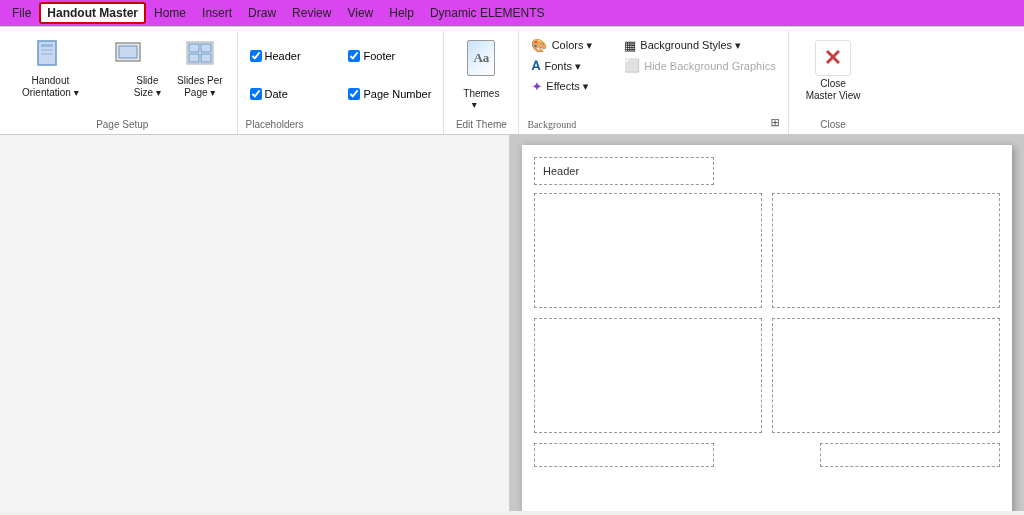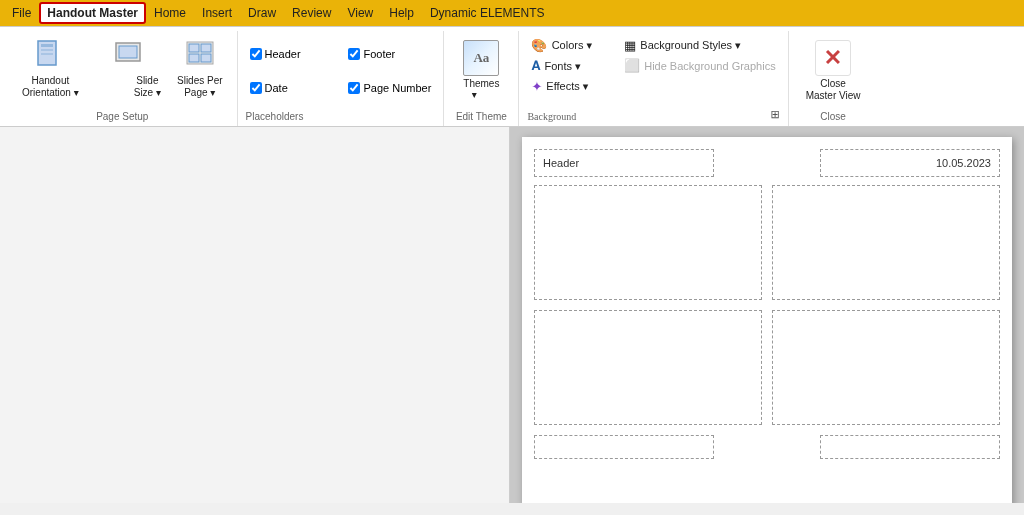--- a/index.html
+++ b/index.html
@@ -2,21 +2,21 @@
 <html><head>
   <meta charset="utf-8">
   <style>
     * { box-sizing: border-box; margin: 0; padding: 0; }
     body { font-family: 'Segoe UI', Arial, sans-serif; font-size: 12px; background: #f0f0f0; overflow: hidden; }
 
     
     #menubar {
       display: flex;
       align-items: center;
-      background: #eab308;
+      background: #d946ef;
       border-bottom: 1px solid #ccc;
       height: 27px;
       padding: 0 4px;
     }
     .menu-item {
       padding: 4px 8px;
       cursor: pointer;
       font-size: 12px;
       color: #222;
       border-radius: 3px;
@@ -100,26 +100,26 @@
       flex-direction: column;
       align-items: center;
       cursor: pointer;
       padding: 4px 10px;
       border-radius: 3px;
       font-size: 11px;
       color: #222;
       border: 1px solid transparent;
     }
     .themes-icon {
-      width: 36px;
+      width: 28px;
       height: 36px;
       background: linear-gradient(135deg, #c8e0fa 0%, #e8f4ff 50%, #fff 100%);
       border: 1px solid #999;
       border-radius: 2px;
-      margin-bottom: 2px;
+      margin-bottom: 12px;
       display: flex;
       align-items: center;
       justify-content: center;
       font-size: 14px;
       font-weight: bold;
       color: #333;
     }
     .bg-btn {
       display: flex;
       align-items: center;
@@ -402,23 +402,20 @@
 <div id="content">
   <div id="left-panel"></div>
 
   <div id="canvas-area">
     <div id="handout-page">
 
       <div class="page-header-row">
         <div class="header-box">
           <span>Header</span>
         </div>
-        <div class="date-box">
-          <span>10.05.2023</span>
-        </div>
       </div>
 
       <div class="slides-grid">
         <div class="slide-placeholder"></div>
         <div class="slide-placeholder"></div>
         <div class="slide-placeholder"></div>
         <div class="slide-placeholder"></div>
       </div>
 
       <div class="page-footer-row">

